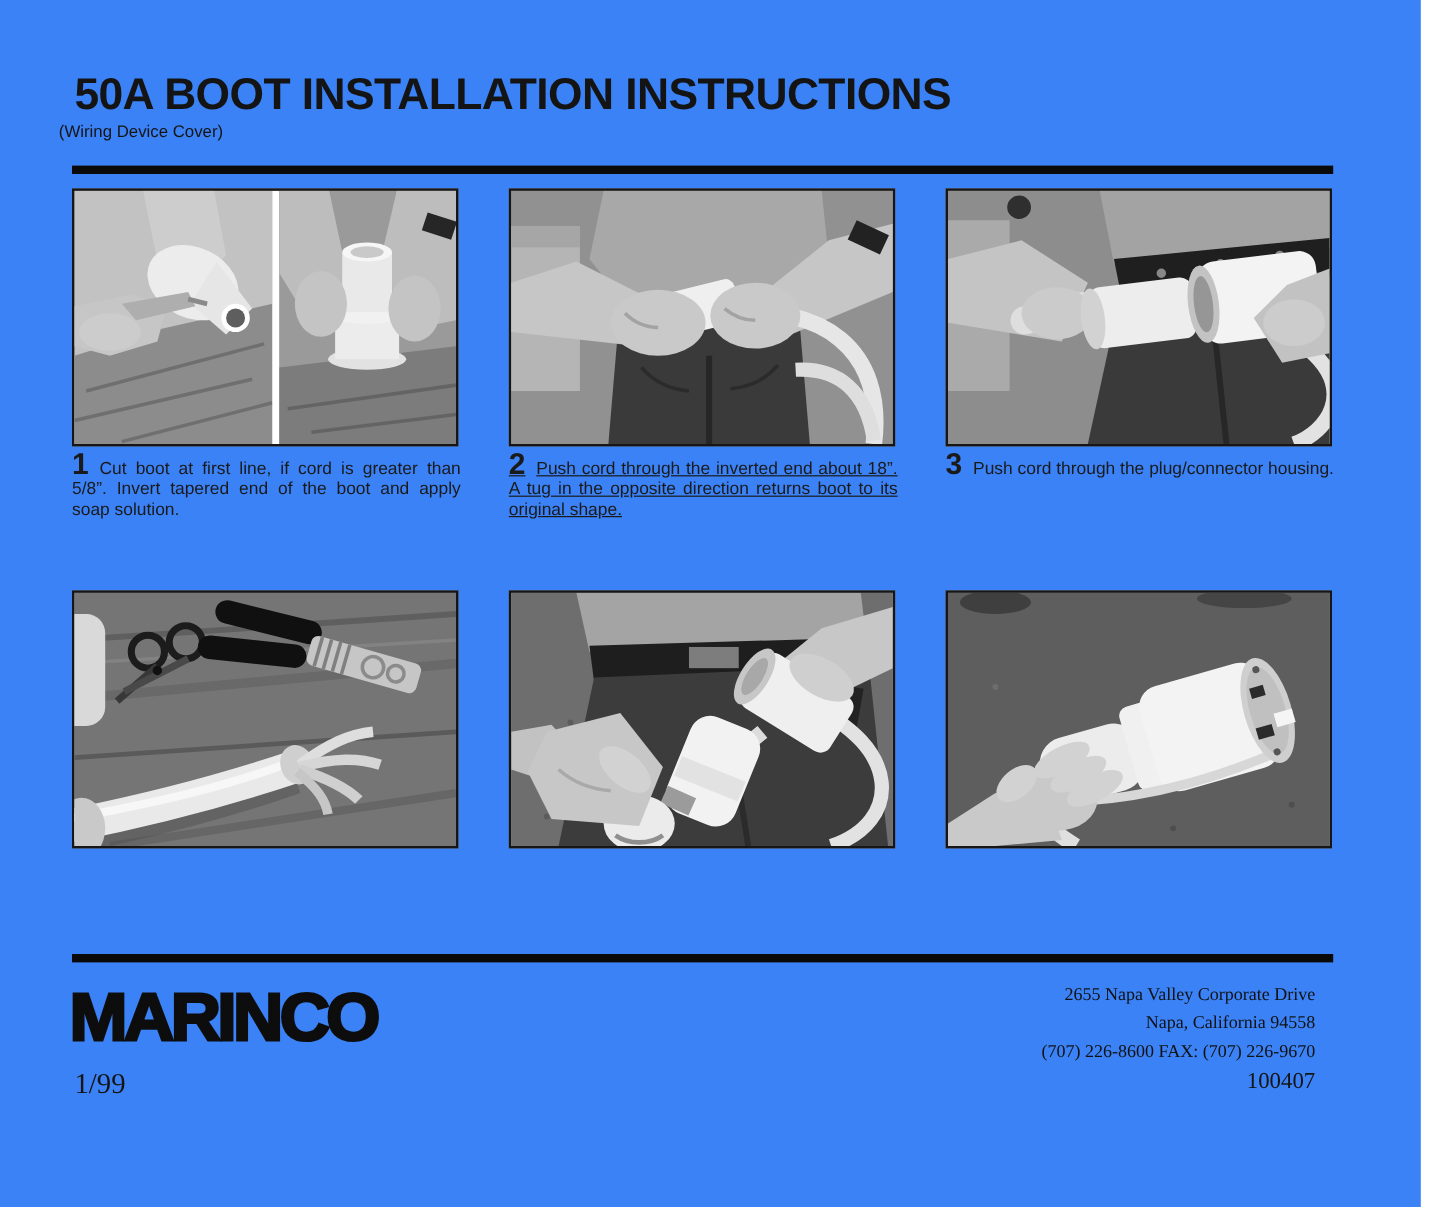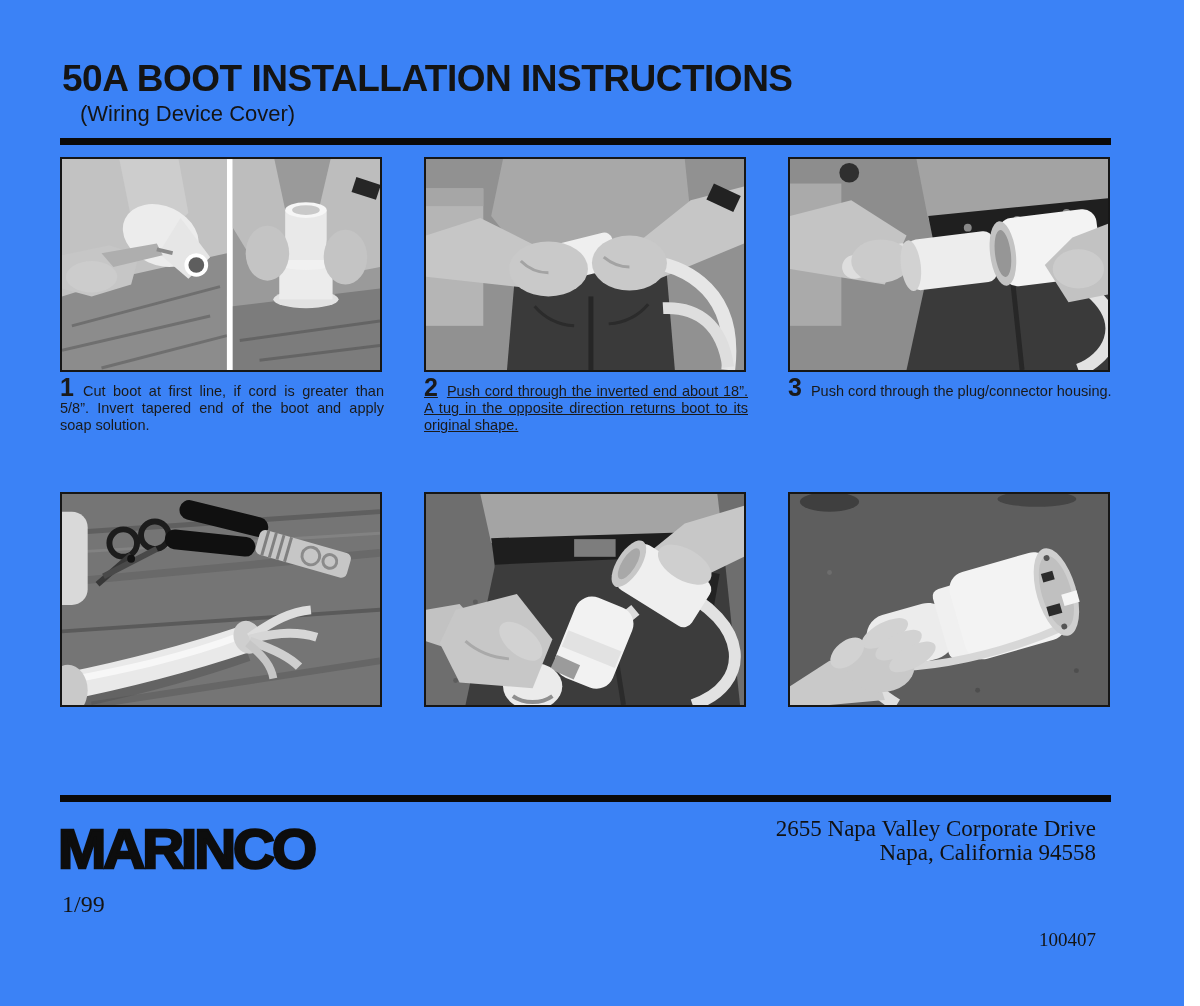--- a/index.html
+++ b/index.html
@@ -1,35 +1,35 @@
 <!DOCTYPE html>
 <html><head>
 <meta charset="utf-8">
 <style>
   html,body{margin:0;padding:0;background:#ffffff;}
   .page{position:relative;width:1184px;height:1006px;background:#3b82f6;overflow:hidden;
         font-family:"Liberation Sans",sans-serif;color:#141414;}
   .title{position:absolute;left:62px;top:58px;font-size:37px;font-weight:bold;letter-spacing:-0.5px;white-space:nowrap;}
-  .subtitle{position:absolute;left:80px;top:101px;font-size:22px;}
+  .subtitle{position:absolute;left:49px;top:101px;font-size:14px;}
   .rule{position:absolute;left:60px;width:1051px;height:7px;background:#0a0a0a;}
   .rule.top{top:138px;}
   .rule.bottom{top:795px;}
   .photo{position:absolute;width:322px;height:215px;border:2px solid #161616;box-sizing:border-box;background:#999;}
   .photo svg{display:block;width:100%;height:100%;}
   .c1{left:60px;} .c2{left:424px;text-decoration:underline;} .c3{left:788px;}
   .r1{top:157px;} .r2{top:492px;}
   .steptext{position:absolute;width:324px;font-size:14.5px;line-height:17px;text-align:justify;color:#1a1a1a;}
   .tr1{top:379px;} .tr2{top:714px;}
   .num{font-size:25px;font-weight:bold;line-height:17px;margin-right:9px;}
   .logo{position:absolute;left:58px;top:816px;font-size:58px;font-weight:bold;letter-spacing:-3px;
         color:#0d0d0d;-webkit-text-stroke:2.5px #0d0d0d;transform:scaleY(0.96);transform-origin:left top;white-space:nowrap;}
   .address{position:absolute;right:88px;top:817px;text-align:right;font-family:"Liberation Serif",serif;
-           font-size:23px;line-height:24px;color:#111;}
+           font-size:15px;line-height:24px;color:#111;}
   .datecode{position:absolute;left:62px;top:891px;font-family:"Liberation Serif",serif;font-size:24px;}
-  .docnum{position:absolute;right:88px;top:929px;font-family:"Liberation Serif",serif;font-size:19px;}
+  .docnum{position:absolute;right:88px;top:891px;font-family:"Liberation Serif",serif;font-size:19px;}
 </style>
 </head>
 <body>
 
 <div class="page">
 
   <div class="title">50A BOOT INSTALLATION INSTRUCTIONS</div>
   <div class="subtitle">(Wiring Device Cover)</div>
   <div class="rule top"></div>
 
@@ -238,17 +238,18 @@
   <div class="steptext c3 tr1">
     <span class="num">3</span><span>Push cord through the plug/connector housing.</span>
   </div>
 
   <div class="rule bottom"></div>
 
   <div class="logo">MARINCO</div>
   <div class="address">
     <div>2655 Napa Valley Corporate Drive</div>
     <div>Napa, California 94558</div>
+    <div>(707) 226-8600 FAX: (707) 226-9670</div>
   </div>
   <div class="datecode">1/99</div>
   <div class="docnum">100407</div>
 
 </div>
 
 </body></html>

